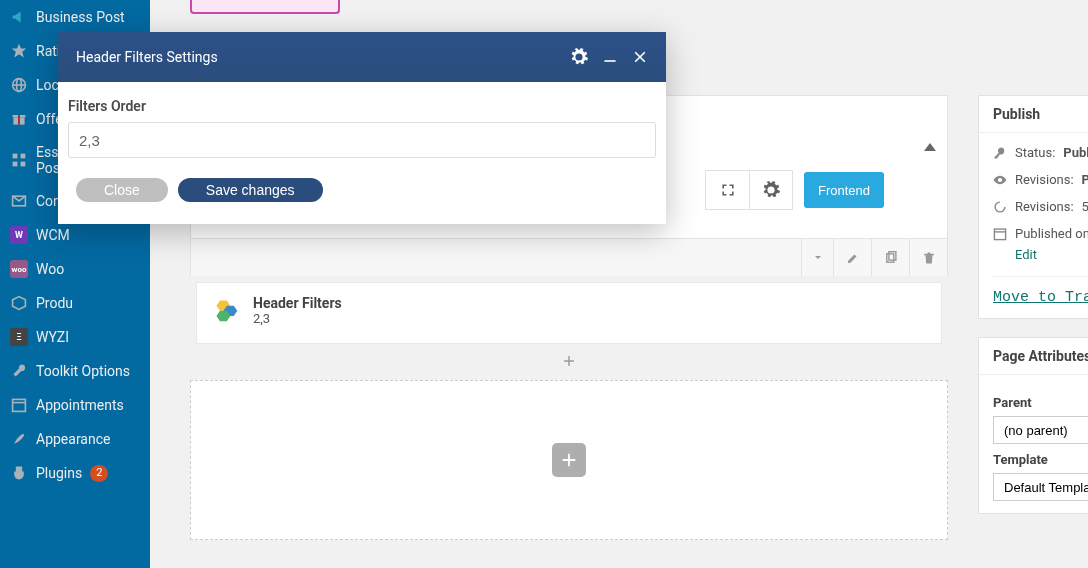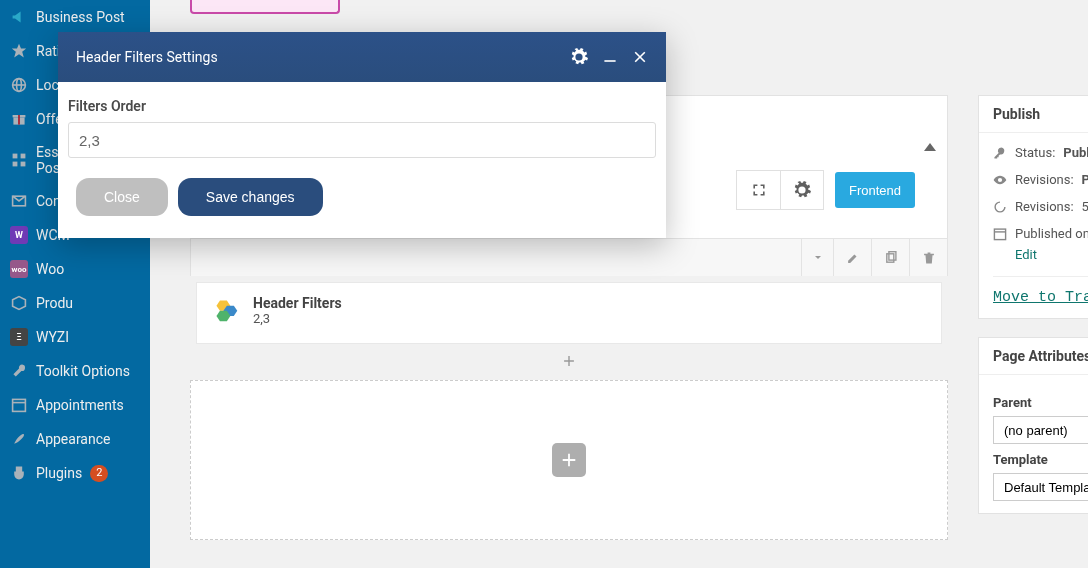--- a/index.html
+++ b/index.html
@@ -88,21 +88,20 @@
     border-right: 6px solid transparent;
     border-bottom: 8px solid #666;
   }
 
   .toolbar {
     position: absolute;
     top: 170px;
     left: 555px;
     display: flex;
     gap: 0;
-    margin-left: 31px;
   }
   .tool-btn {
     width: 44px; height: 40px;
     border: 1px solid #e0e0e0;
     border-right: none;
     background: #fff;
     display: flex; align-items: center; justify-content: center;
     cursor: pointer;
   }
   .tool-btn:last-of-type { border-right: 1px solid #e0e0e0; }
@@ -276,21 +275,21 @@
   }
   .hint { color: #888; font-style: italic; font-size: 13.5px; line-height: 1.55; margin-top: 10px; }
   .modal-foot {
     padding: 16px 18px 22px;
     display: flex;
     gap: 10px;
   }
   .btn {
     border: none;
     border-radius: 13px;
-    height: 38px;
+    height: 24px;
     padding: 0 28px;
     font-size: 14px;
     cursor: pointer;
     color: #fff;
   }
   .btn-close { background: #bfbfbf; }
   .btn-save  { background: #2a4d7d; }
 
 </style>
 </head>

